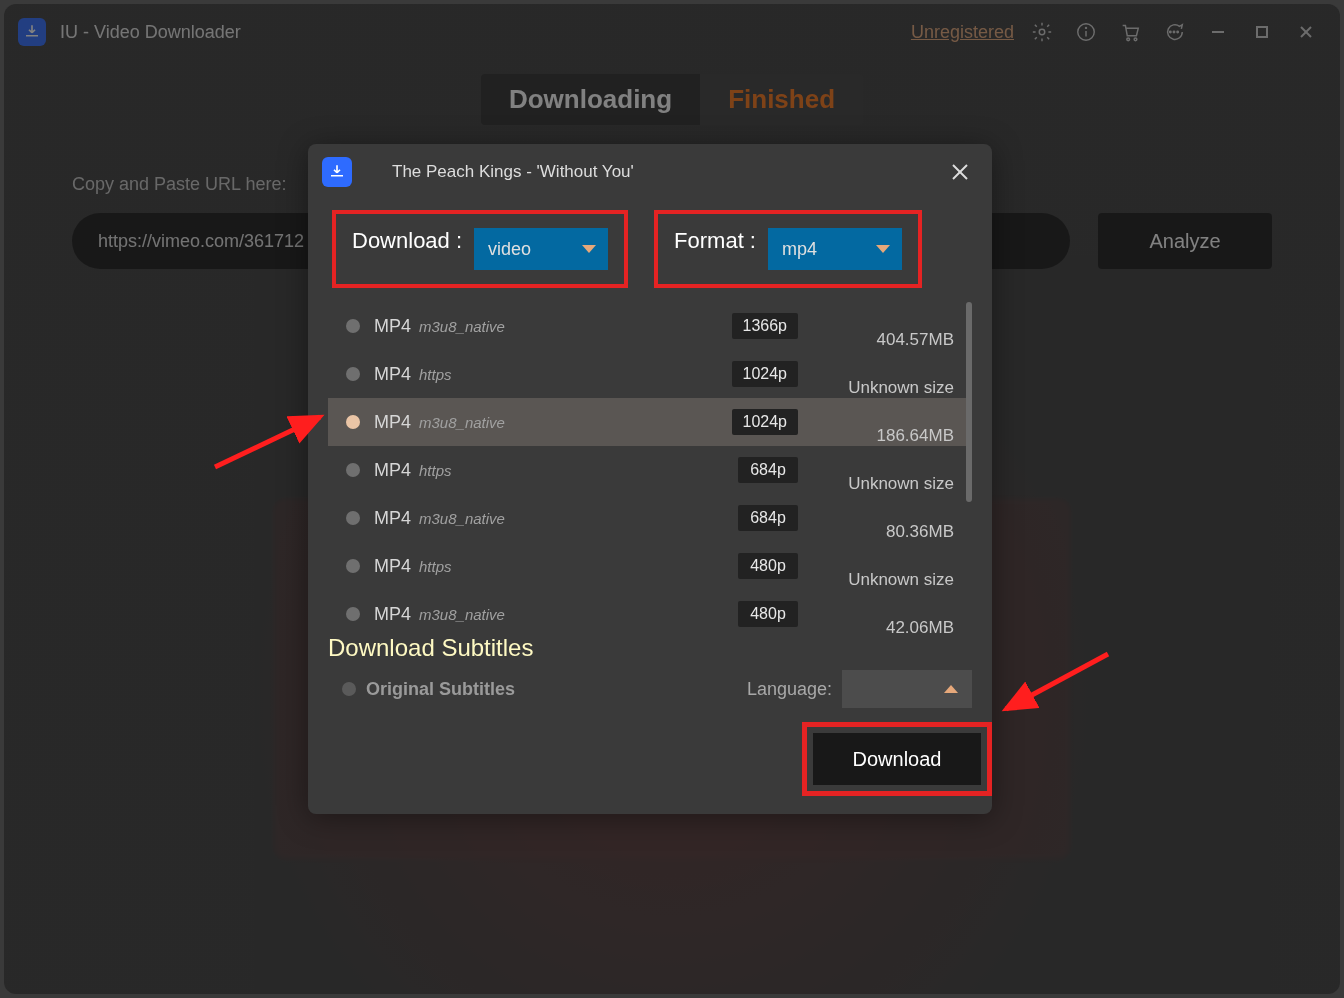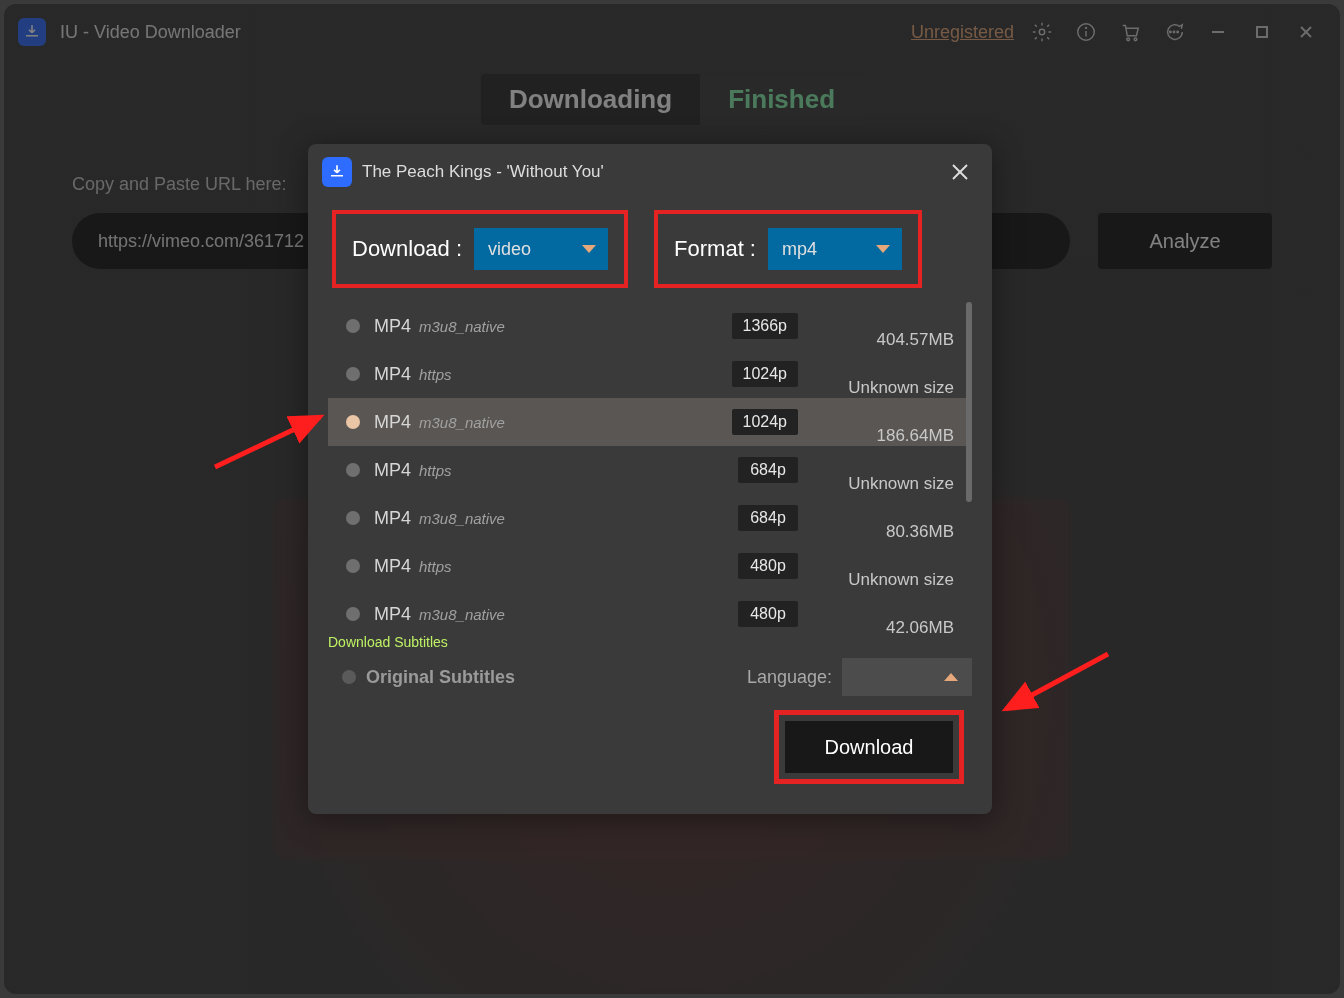--- a/index.html
+++ b/index.html
@@ -15,68 +15,68 @@
 .app-title { color: #e5e5e5; font-size: 18px; margin-left: 14px; font-weight:400; }
 .titlebar-spacer { flex: 1; }
 .unregistered { color: #e6a87a; font-size: 18px; text-decoration: underline; margin-right: 6px; }
 .tb-icon { width: 44px; height: 44px; display:flex; align-items:center; justify-content:center; color:#d0d0d0; }
 .tb-icon svg { width: 22px; height: 22px; fill:none; stroke:currentColor; stroke-width:1.6; }
 .win-btn { width: 44px; height: 44px; display:flex; align-items:center; justify-content:center; color:#d0d0d0; }
 .win-btn svg { width: 16px; height: 16px; fill:none; stroke:currentColor; stroke-width:2; }
 
 .tabs-row { position: relative; display:flex; justify-content:center; margin-top: 14px; z-index:5; }
 .tabs-wrap { display:flex; background:#3d3d3d; border-radius:4px; overflow:hidden; }
-.tab { padding: 10px 28px; font-size: 26px; font-weight:700; color:#86efac; }
+.tab { padding: 10px 28px; font-size: 26px; font-weight:700; color:#f97316; }
 .tab.active { background:#2b2b2b; color:#fff; }
 
 .input-panel { position: absolute; left: 34px; top: 142px; right: 34px; height: 150px; background: rgba(60,60,60,0.7); border-radius: 10px; z-index: 4; padding: 28px 34px 0 34px; }
 .input-label { color:#c8c8c8; font-size: 18px; }
 .input-row { display:flex; margin-top: 18px; gap: 28px; align-items:center; }
 .url-input { flex:1; height: 56px; background:#181818; border:none; border-radius: 28px; color:#e0e0e0; font-size:18px; padding: 0 26px; outline:none; }
 .analyze-btn { width: 174px; height: 56px; background:#181818; color:#fff; font-size:20px; border:none; border-radius:4px; font-weight:500; }
 
 .dim-overlay { position:absolute; inset:0; background: rgba(25,25,25,0.55); z-index: 8; }
 
 .dialog { position:absolute; left: 304px; top: 140px; width: 684px; height: 670px; background:#3a3a3a; border-radius:8px; z-index: 10; box-shadow: 0 4px 30px rgba(0,0,0,0.4); display:flex; flex-direction:column; }
 .dlg-header { height: 56px; display:flex; align-items:center; padding: 0 14px; }
 .dlg-logo { width: 30px; height: 30px; background:#2e6bff; border-radius:6px; display:flex; align-items:center; justify-content:center; }
 .dlg-logo svg{width:18px;height:18px;stroke:#fff;fill:#fff;}
-.dlg-title { color:#ddd; font-size:17px; margin-left: 10px; }
+.dlg-title { color:#ddd; font-size:17px; margin-left: 40px; }
 .dlg-close { margin-left:auto; width:36px; height:36px; display:flex; align-items:center; justify-content:center; color:#ddd; }
 .dlg-close svg { width:18px; height:18px; stroke:currentColor; stroke-width:2; fill:none; }
 
 .select-row { display:flex; gap: 26px; padding: 10px 24px 10px 24px; }
-.select-group { display:flex; align-items:center; gap:12px; padding: 14px 16px; border: 4px solid #e52323; }
+.select-group { display:flex; gap:12px; padding: 14px 16px; border: 4px solid #e52323; }
 .sg-label { color:#fff; font-size:22px; font-weight:400; }
 .combo { width: 134px; height: 42px; background:#0369a1; display:flex; align-items:center; padding:0 14px; color:#e0e0e0; font-size:18px; position:relative; }
 .combo .caret { position:absolute; right:12px; top:50%; transform:translateY(-50%); width:0; height:0; border-left:7px solid transparent; border-right:7px solid transparent; border-top:8px solid #e6a87a; }
 
 .options-wrap { position:relative; margin: 4px 20px 0 20px; }
 .options-list { display:flex; flex-direction:column; }
 .opt-row { display:flex; align-items:center; height: 48px; padding: 0 18px 0 18px; }
 .opt-row.selected { background:#5a5653; }
 .radio { width:14px; height:14px; border-radius:50%; background:#6f6f6f; margin-right: 14px; flex-shrink:0; }
 .opt-row.selected .radio { background:#eac5a6; }
 .fmt { color:#d6d6d6; font-size:18px; margin-right:8px; }
 .src { color:#a0a0a0; font-style:italic; font-size:15px; }
 .spacer { flex:1; }
 .res { background:#222; color:#e8e8e8; font-size:16px; padding:4px 11px; border-radius:2px; min-width:60px; text-align:center; }
 .size { color:#c8c8c8; font-size:17px; width: 140px; text-align:right; margin-left:16px;margin-top:28px; }
 .scrollbar { position:absolute; right:0; top:0; width:6px; height:200px; background:#6a6a6a; border-radius:3px; }
 
 .subs-block { padding: 0 20px 0 20px; margin-top:-4px; }
-.subs-title { color:#bef264; font-size:14px; }
+.subs-title { color:#fef9c3; font-size:24px; }
 .subs-row { display:flex; align-items:center; margin-top: 8px; }
 .subs-radio { width:14px; height:14px; border-radius:50%; background:#5a5a5a; margin: 0 10px 0 14px; }
 .subs-label { color:#9a9a9a; font-size:18px;font-weight:bold; }
 .lang-label { color:#a8a8a8; font-size:18px; margin-left:auto; margin-right:10px; }
 .lang-combo { width:130px; height:38px; background:#4c4c4c; position:relative; }
 .lang-combo .caret-up { position:absolute; right:14px; top:50%; transform:translateY(-50%); width:0; height:0; border-left:7px solid transparent; border-right:7px solid transparent; border-bottom:8px solid #e6a87a; }
 
-.dl-btn-wrap { margin: 14px 28px 0 auto; padding: 6px; border: 5px solid #e52323; width: fit-content; }
+.dl-btn-wrap { margin: 14px 0 0 auto; padding: 6px; border: 5px solid #e52323; width: fit-content; }
 .dl-btn { width: 168px; height: 52px; background:#181818; color:#fff; font-size:20px; border:none; }
 
 .arrow { position:absolute; z-index:12; }
 .arrow svg { overflow:visible; }
 
 .footer { position:absolute; left:0; right:0; bottom:0; height: 88px; display:flex; align-items:center; padding: 0 32px; z-index:5; }
 .out-label { color:#e8e8e8; font-size:24px; font-weight:700; }
 .out-path { margin-left: 20px; background:#1f1f1f; color:#e0e0e0; font-size:19px; padding: 12px 20px; border-radius:6px; min-width:300px; }
 .folder-btn { margin-left: 24px; width:40px; height:40px; display:flex; align-items:center; justify-content:center; }
 .folder-btn svg { width:30px; height:30px; fill:none; stroke:#e6a87a; stroke-width:1.8; }

